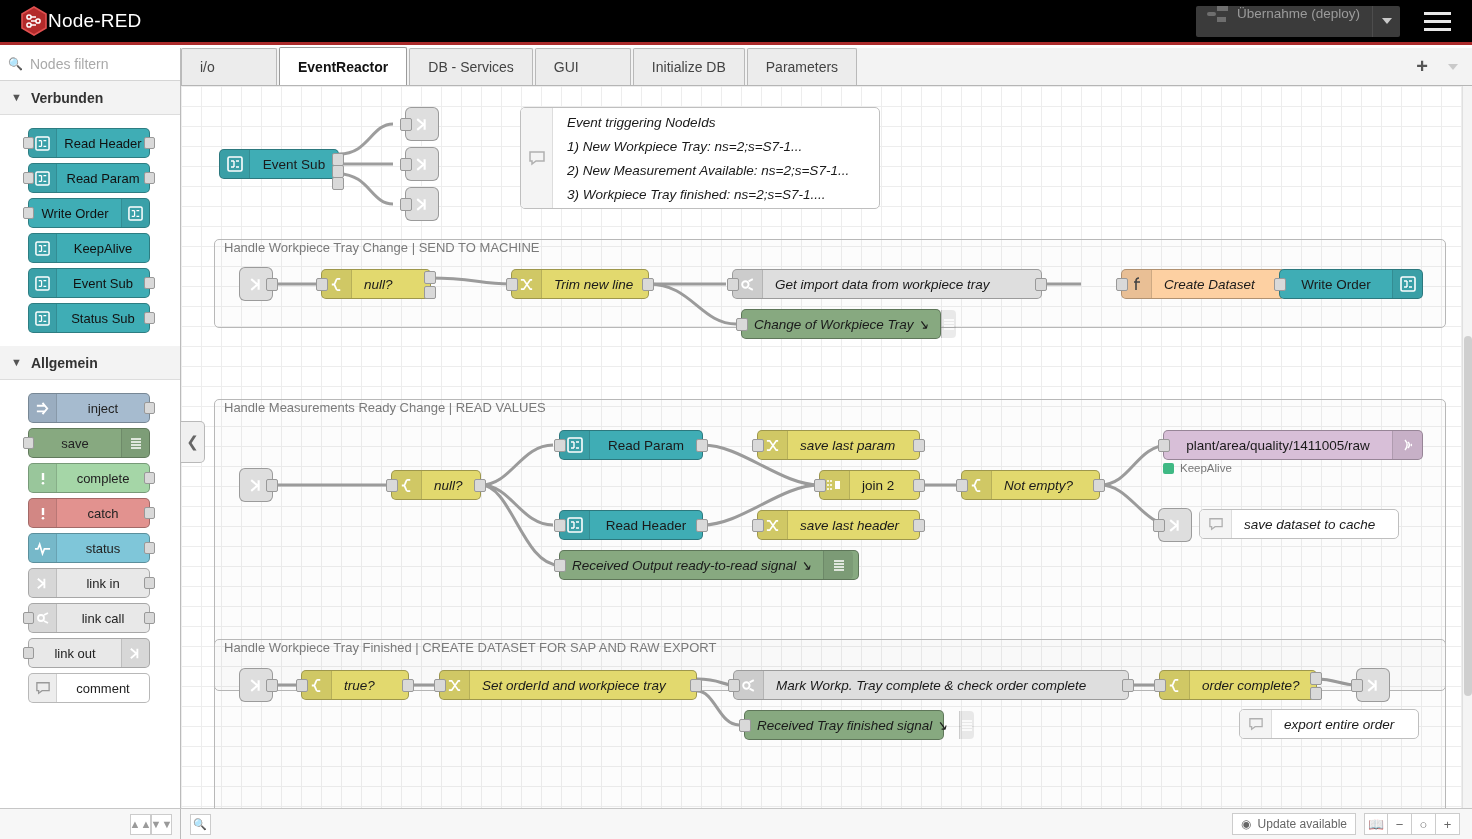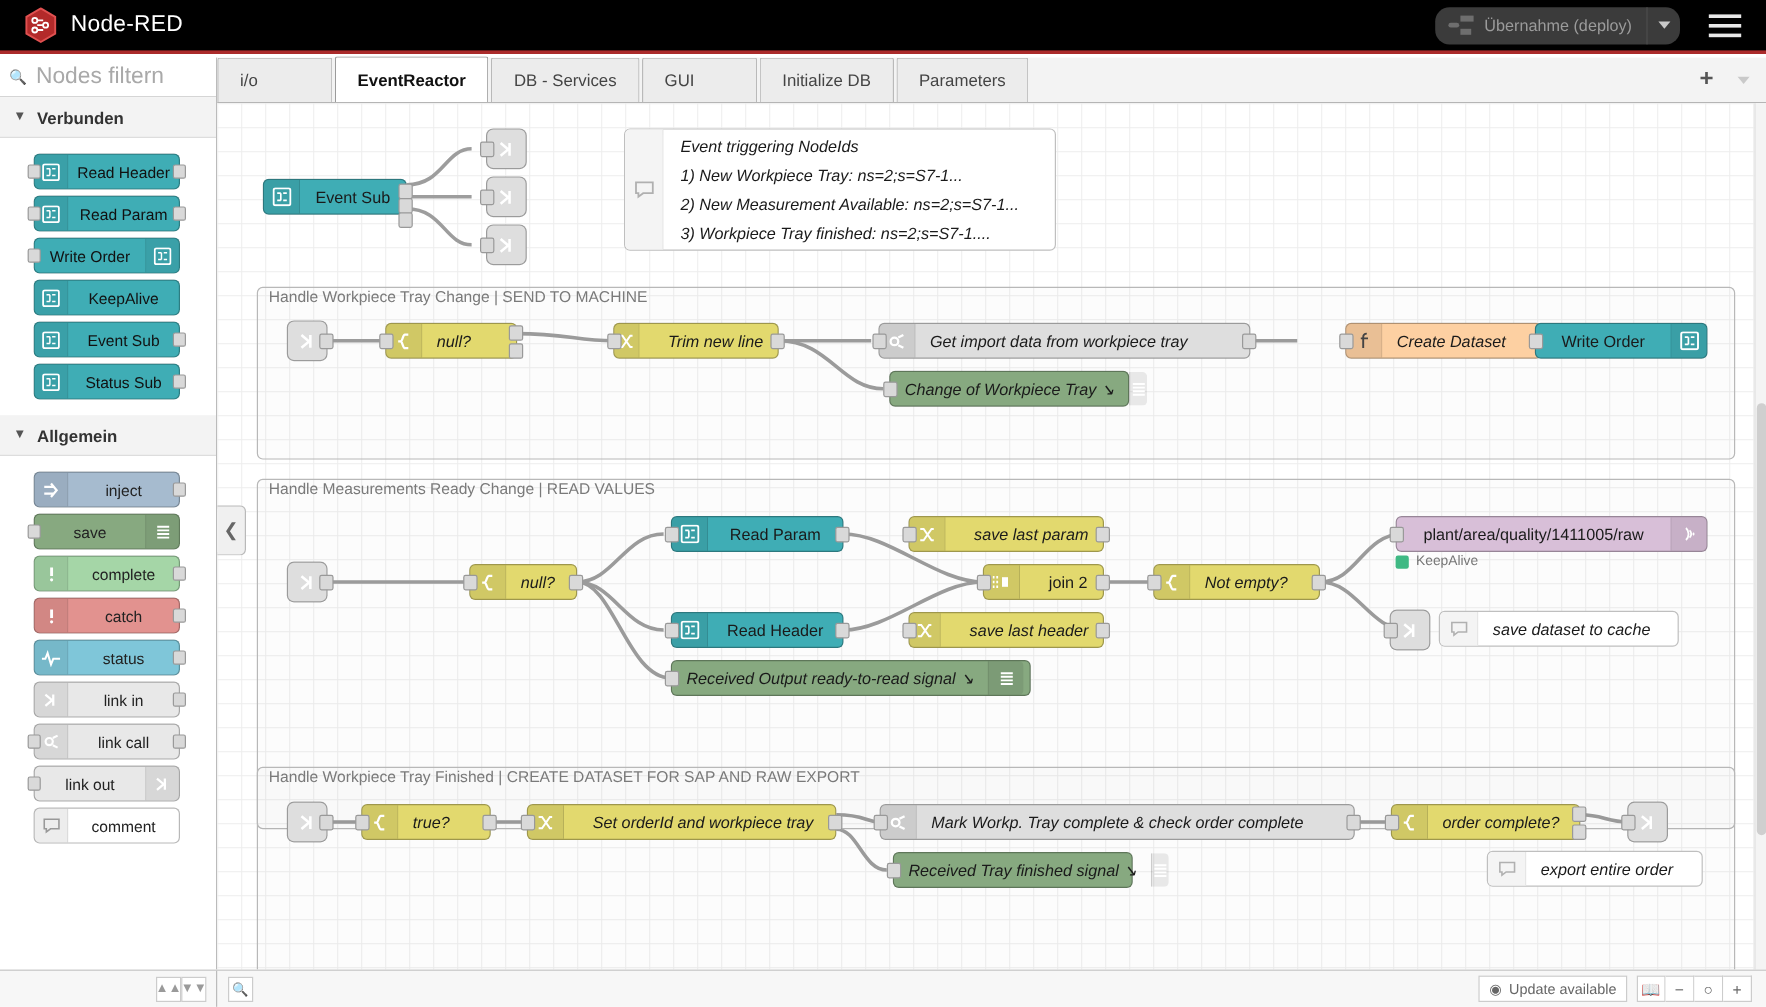--- a/index.html
+++ b/index.html
@@ -3,46 +3,46 @@
 <meta charset="utf-8">
 <style>
   * { box-sizing: border-box; margin:0; padding:0; }
   html,body { width:1472px; height:839px; overflow:hidden;
     font-family:"Liberation Sans", sans-serif; background:#fff; }
 
   
   .header { position:absolute; left:0; top:0; width:1472px; height:45px;
     background:#000; border-bottom:3px solid #ab2b2b; display:flex;
     align-items:center; }
-  .brand { display:flex; align-items:center; gap:11px; padding-left:20px; }
+  .brand { display:flex; align-items:center; padding-left:20px; }
   .brand-logo { width:28px; height:30px; position:relative; }
   .brand-title { color:#fff; font-size:19px; letter-spacing:.2px; }
   .header-right { margin-left:auto; display:flex; align-items:center;
     gap:0; padding-right:16px; }
-  .deploy-btn { display:flex; align-items:center; height:31px;
-    background:#3b3b3b; border-radius:12px; color:#9b9b9b; font-size:13.5px;
+  .deploy-btn { display:flex; height:31px;
+    background:#3b3b3b; border-radius:2px; color:#9b9b9b; font-size:13.5px;
     padding:0 0 0 11px; cursor:default; }
   .deploy-icon { width:22px; height:16px; margin-right:8px; position:relative; }
   .deploy-icon i { position:absolute; background:#6e6e6e; display:block; }
   .deploy-lbl { padding-right:12px; }
   .deploy-caret { width:28px; height:31px; border-left:1px solid #4d4d4d;
     display:flex; align-items:center; justify-content:center; }
   .caret-dn { width:0;height:0;border-left:5px solid transparent;
     border-right:5px solid transparent;border-top:6px solid #c9c9c9; }
   .hamburger { width:38px; height:34px; margin-left:18px; display:flex;
     flex-direction:column; justify-content:center; align-items:center; gap:5px; }
   .hamburger i { width:27px; height:3px; background:#e8e8e8; display:block; }
 
   
   .palette { position:absolute; left:0; top:48px; width:181px; bottom:31px;
     background:#fff; border-right:1px solid #bbb; }
   .pal-search { height:33px; border-bottom:1px solid #d5d5d5;
     display:flex; align-items:center; padding:0 8px; gap:7px; }
   .pal-search .sicon { color:#b0b0b0; font-size:12px; }
-  .pal-search input { border:0; outline:0; font-size:19px; color:#404040;
+  .pal-search input { border:0; outline:0; font-size:14px; color:#404040;
     font-family:"Liberation Sans",sans-serif; width:140px; background:transparent; }
   .pal-search input::placeholder { color:#a9a9a9; }
   .cat-header { height:34px; background:#f3f3f3; border-bottom:1px solid #ddd;
     display:flex; align-items:center; gap:9px; padding-left:11px;
     font-size:14px; font-weight:bold; color:#333; }
   .chev { color:#555; font-size:11px; transform:translateY(-1px); }
   .cat-body { padding:8px 0 8px 0; background:#fff; }
 
   
   .pnode { position:relative; width:122px; height:30px; margin:5px auto 5px 28px;
@@ -105,21 +105,21 @@
     font-size:13.5px; font-style:italic; color:#1a1a1a; }
   .node.plain { font-style:normal; }
   .nico { width:30px; height:100%; display:flex; align-items:center;
     justify-content:center; background:rgba(0,0,0,.08);
     border-right:1px solid rgba(0,0,0,.12); border-radius:4px 0 0 4px; }
   .nico.right { border-right:0; border-left:1px solid rgba(0,0,0,.12);
     border-radius:0 4px 4px 0; }
   .nlbl { padding:0 12px; white-space:nowrap; }
   .nlbl.center { flex:1; text-align:center; }
   .c-switch { background:#e2d96e; }
-  .c-change { background:#e2d96e;gap:12px; }
+  .c-change { background:#e2d96e; }
   .c-func   { background:#fdd0a2; }
   .c-sub    { background:#3fadb5; }
   .c-debug  { background:#87a980; }
   .c-grey   { background:#dedede; }
   .c-mqtt   { background:#d8bfd8; }
 
   .p { position:absolute; width:12px; height:13px; background:#d9d9d9;
     border:1px solid #999; border-radius:2px; }
   .square-node { position:absolute; width:34px; height:34px; background:#dedede;
     border:1px solid rgba(0,0,0,.3); border-radius:6px; display:flex;
@@ -469,21 +469,21 @@
         </svg>
     </div>
     <div class="comment-body">
       <span>Event triggering NodeIds</span>
       <span>1) New Workpiece Tray: ns=2;s=S7-1...</span>
       <span>2) New Measurement Available: ns=2;s=S7-1...</span>
       <span>3) Workpiece Tray finished: ns=2;s=S7-1....</span>
     </div>
   </div>
 
-  <div class="group" style="left:33px; top:153px; width:1232px; height:144px;">
+  <div class="group" style="left:33px; top:153px; width:1232px; height:89px;">
     <span class="group-label">Handle Workpiece Tray Change | SEND TO MACHINE</span>
   </div>
   <div class="square-node" style="left:58px; top:181px;">
     <span class="p" style="right:-6px; top:10px;"></span>
     <svg width="17" height="17" viewBox="0 0 16 16">
         <path d="M3 3l6 5-6 5M10 3v10" stroke="#fff" stroke-width="2" fill="none"></path>
       </svg>
   </div>
   <div class="node c-switch" style="left:140px; top:183px; width:110px;">
     <span class="p" style="left:-6px; top:8px;"></span>

